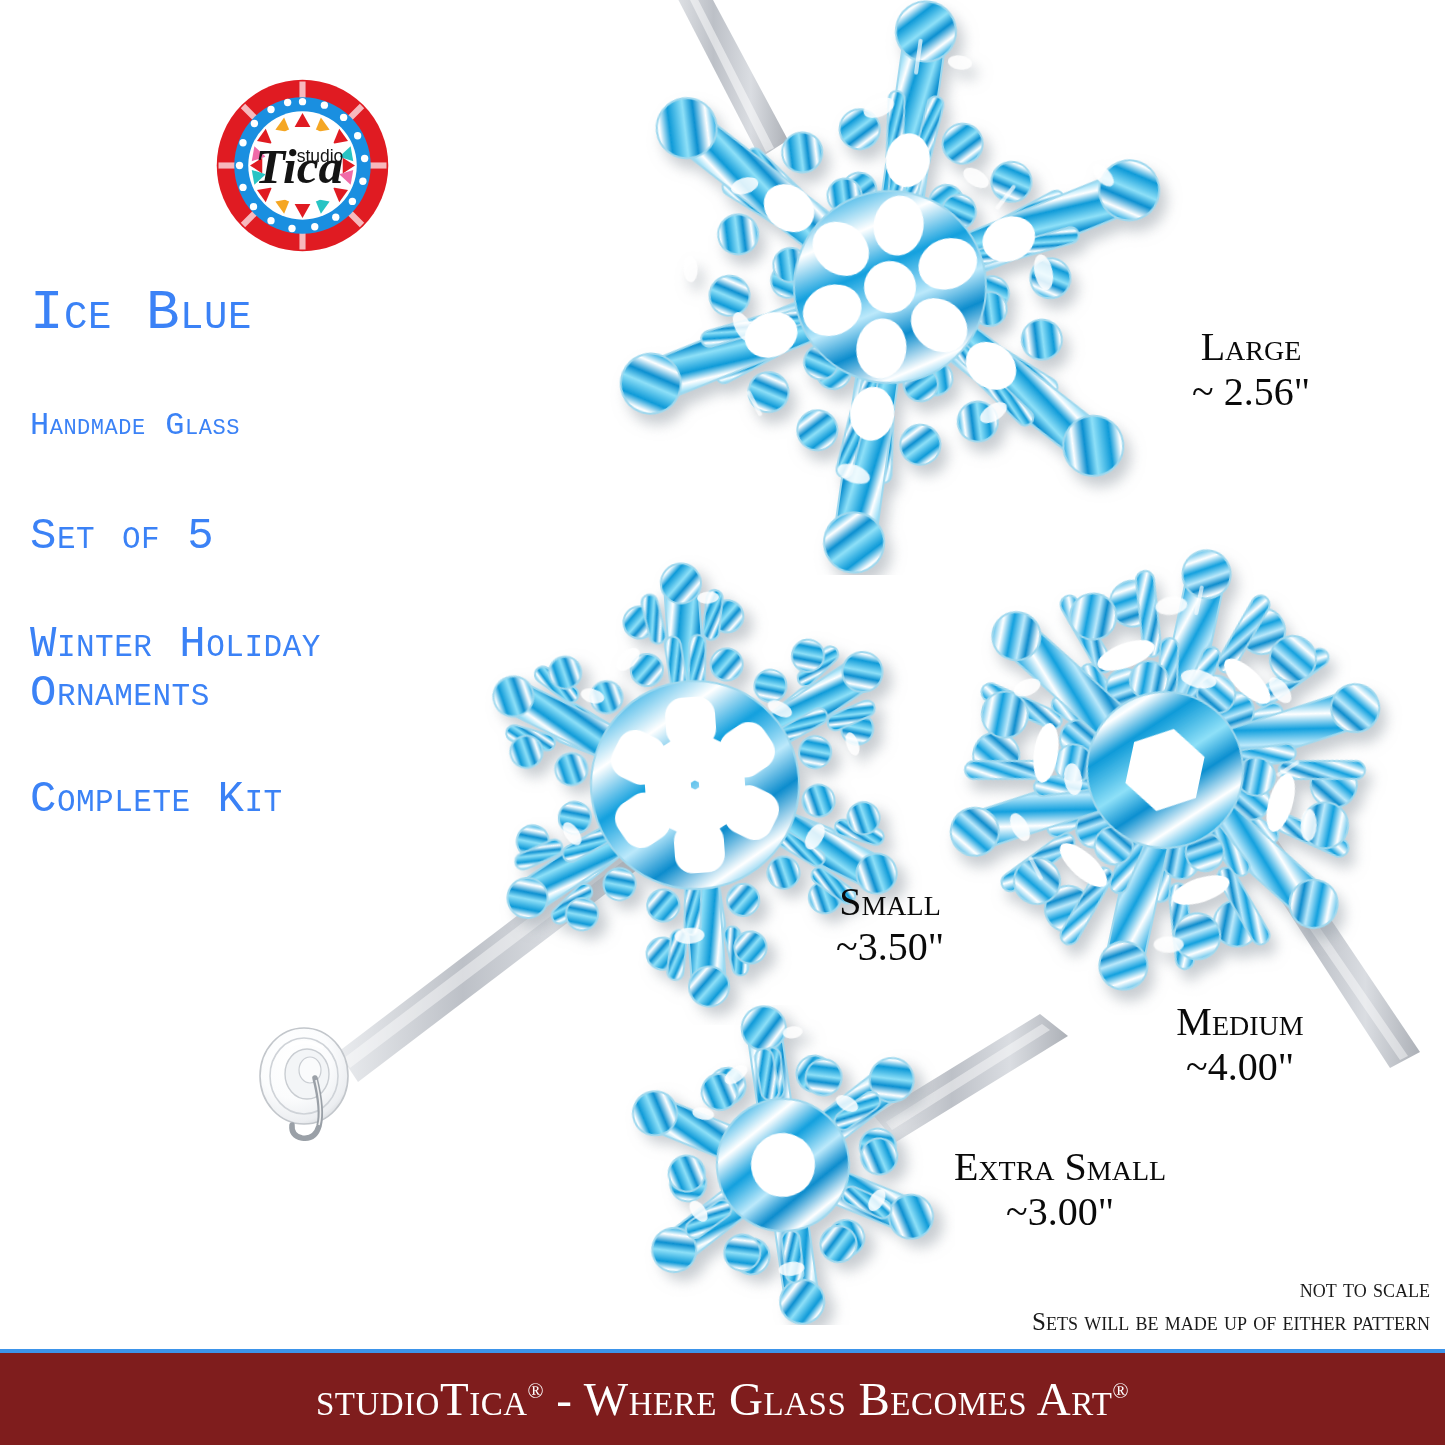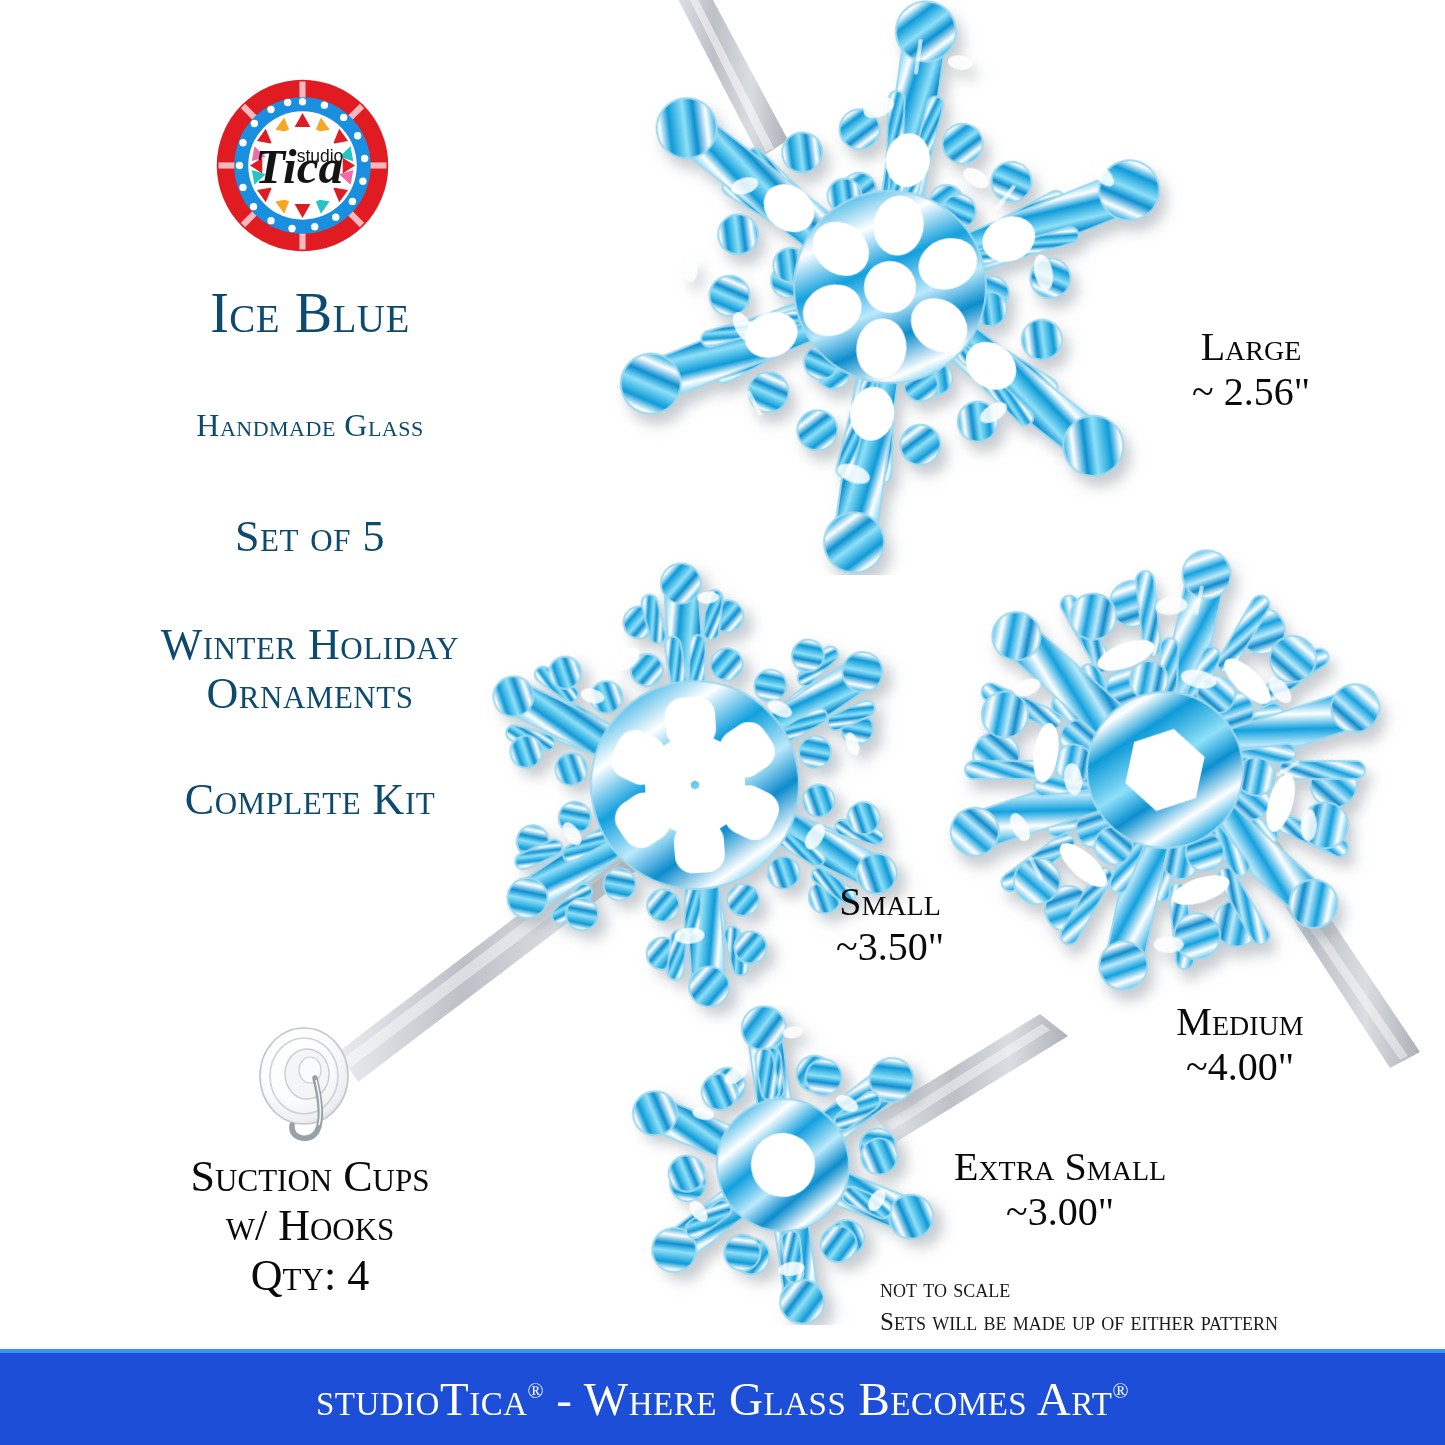--- a/index.html
+++ b/index.html
@@ -23,27 +23,27 @@
     top: 78px;
     width: 175px;
     height: 175px;
   }
 
   
   .left-text {
     position: absolute;
     left: 30px;
     width: 560px;
-    text-align: center;
-    color: #0c4a6e;
+    color: #3b82f6;
     font-variant: small-caps;
     font-weight: 400;
     letter-spacing: 0.5px;
     line-height: 1.12;
     white-space: pre-line;
+    font-family: Liberation Mono, monospace;
   }
   .t-title      { top: 282px; font-size: 56px; }
   .t-handmade   { top: 408px; font-size: 32px; }
   .t-setof4     { top: 512px; font-size: 44px; }
   .t-winter     { top: 620px; font-size: 44px; }
   .t-kit        { top: 775px; font-size: 44px; }
 
   .suction-label {
     position: absolute;
     left: 30px;
@@ -79,36 +79,36 @@
   .sz-small  { left: 760px;  top: 880px;  width: 260px; }
   .sz-medium { left: 1095px; top: 1000px; width: 290px; }
   .sz-xsmall { left: 905px;  top: 1145px; width: 310px; }
 
   
   .disclaimer {
     position: absolute;
     left: 880px;
     top: 1272px;
     width: 550px;
-    text-align: left;
+    text-align: right;
     color: #1a1a1a;
     font-variant: small-caps;
     font-size: 25px;
     line-height: 1.32;
     white-space: pre-line;
   }
 
   
   .footer {
     position: absolute;
     left: 0;
     bottom: 0;
     width: 1445px;
     height: 92px;
-    background: #1d4ed8;
+    background: #7f1d1d;
     border-top: 4px solid #3d94ea;
     display: flex;
     align-items: center;
     justify-content: center;
   }
   .footer-text {
     color: #ffffff;
     font-variant: small-caps;
     font-size: 47px;
     letter-spacing: 0.5px;
@@ -500,23 +500,20 @@
       </defs>
       <ellipse cx="55" cy="58" rx="44" ry="48" fill="url(#cupG)" stroke="#c2c6cb" stroke-width="1.6"></ellipse>
       <ellipse cx="55" cy="58" rx="34" ry="38" fill="none" stroke="#cfd3d8" stroke-width="1.6"></ellipse>
       <ellipse cx="58" cy="56" rx="22" ry="25" fill="#f3f5f7" stroke="#c9cdd2" stroke-width="1.4"></ellipse>
       <ellipse cx="61" cy="52" rx="11" ry="13" fill="#fafbfc" stroke="#c9cdd2" stroke-width="1.2"></ellipse>
       <path d="M40,28 Q56,20 74,30" fill="none" stroke="#ffffff" stroke-width="3.5" opacity="0.9"></path>
       <path d="M66,60 Q74,92 70,108 Q66,122 53,120 Q42,118 43,107" fill="none" stroke="#9aa0a7" stroke-width="5.5" stroke-linecap="round"></path>
       <path d="M67,62 Q74,92 70,107" fill="none" stroke="#ffffff" stroke-width="1.6" opacity="0.85"></path>
     </svg>
   </div>
-  <div class="suction-label">Suction Cups
-w/ Hooks
-Qty: 4</div>
 
   <div class="size-label sz-large">Large
 ~ 2.56"</div>
   <div class="size-label sz-small">Small
 ~3.50"</div>
   <div class="size-label sz-medium">Medium
 ~4.00"</div>
   <div class="size-label sz-xsmall">Extra Small
 ~3.00"</div>
 

